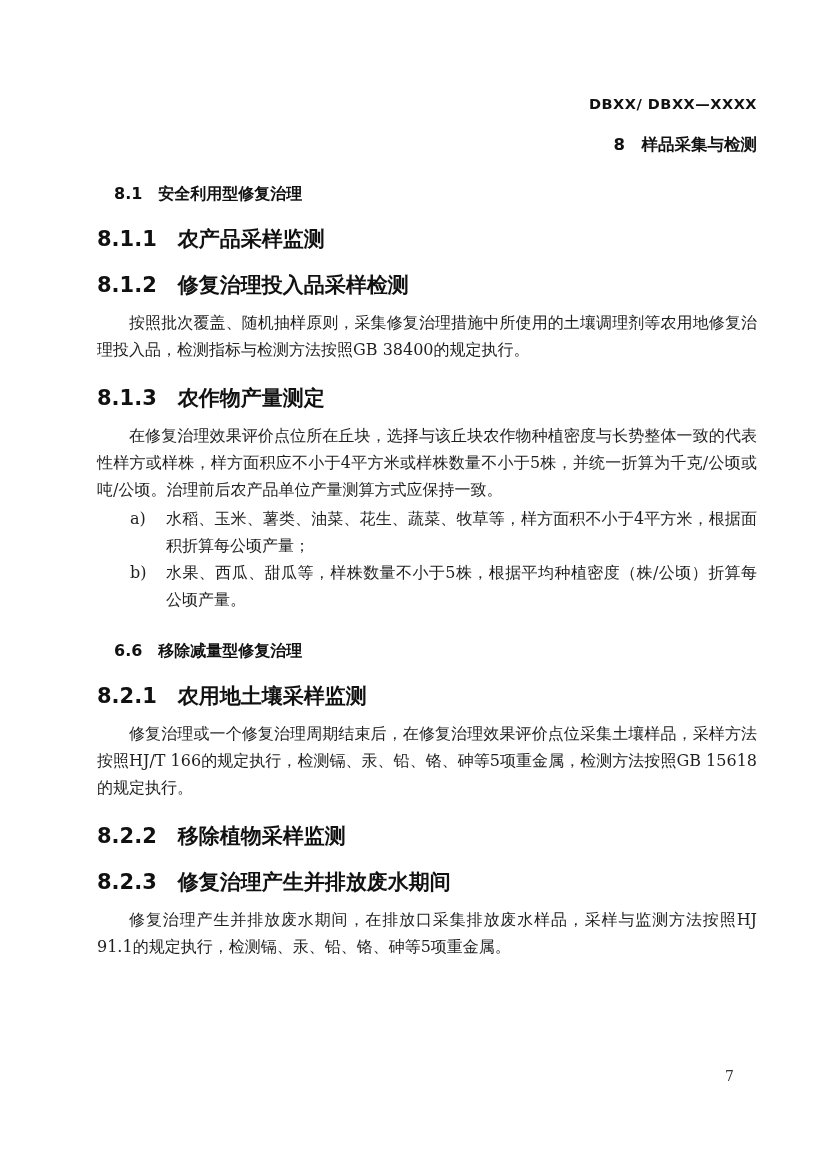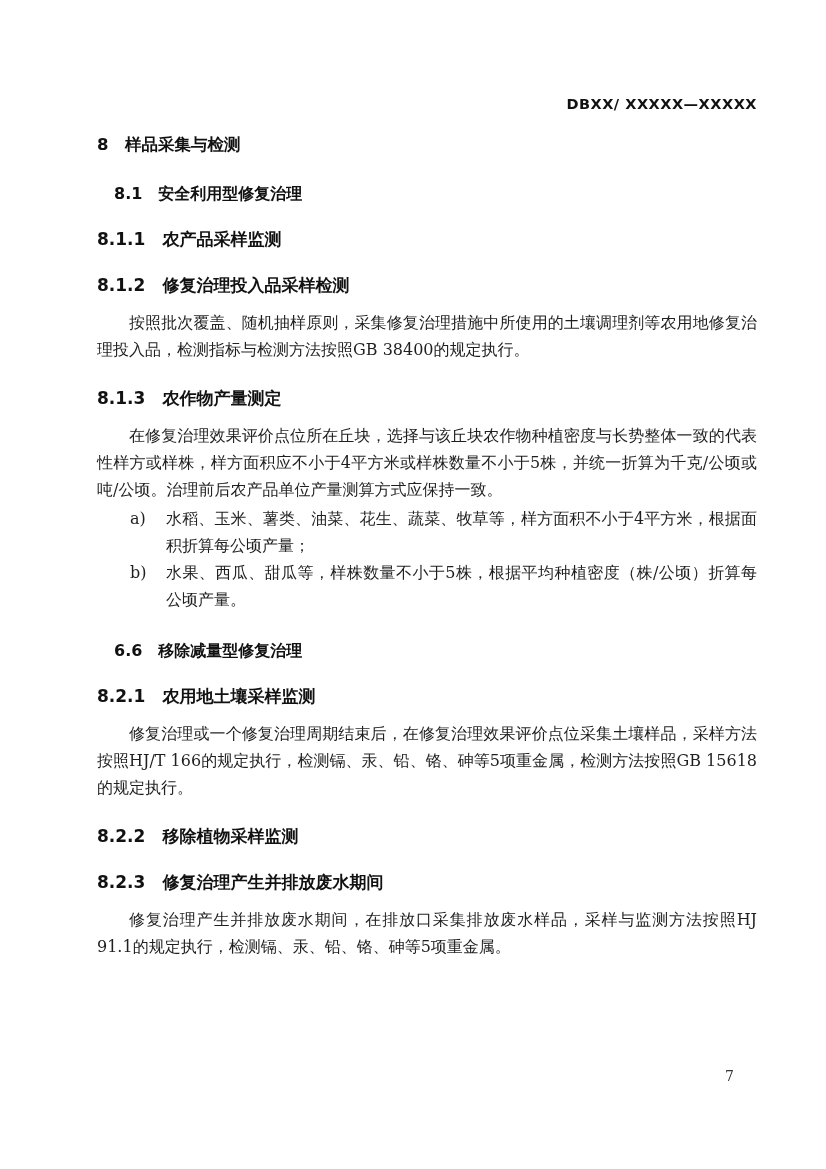--- a/index.html
+++ b/index.html
@@ -31,33 +31,34 @@
     color: #111;
     margin: 0 0 0 0;
   }
   h1.clause {
     font-family: "DejaVu Sans", "Liberation Sans", sans-serif;
     font-weight: bold;
     font-size: 16.5px;
     color: #111;
     margin: 22px 0 0 0;
     line-height: 22px;
+    text-align: right;
   }
   h2.clause {
     font-family: "DejaVu Sans", "Liberation Sans", sans-serif;
     font-weight: bold;
     font-size: 16px;
     color: #111;
     margin: 27px 0 0 17px;
     line-height: 21px;
   }
   h3.clause {
     font-family: "DejaVu Sans", "Liberation Sans", sans-serif;
     font-weight: bold;
-    font-size: 17px;
+    font-size: 21px;
     color: #111;
     margin: 25px 0 0 0;
     line-height: 21px;
   }
   p.body-par {
     font-size: 16px;
     line-height: 27px;
     text-align: justify;
     text-indent: 2em;
     margin: 13px 0 0 0;
@@ -85,21 +86,21 @@
     font-size: 14px;
     color: #333;
   }
 </style>
 </head>
 <body>
 
 <div class="page">
   <div class="content">
 
-    <div class="std-no">DBXX/ XXXXX—XXXXX</div>
+    <div class="std-no">DBXX/ DBXX—XXXX</div>
 
     <h1 class="clause">8　样品采集与检测</h1>
 
     <h2 class="clause">8.1　安全利用型修复治理</h2>
 
     <h3 class="clause">8.1.1　农产品采样监测</h3>
 
     <h3 class="clause">8.1.2　修复治理投入品采样检测</h3>
     <p class="body-par">按照批次覆盖、随机抽样原则，采集修复治理措施中所使用的土壤调理剂等农用地修复治理投入品，检测指标与检测方法按照GB 38400的规定执行。</p>
 

